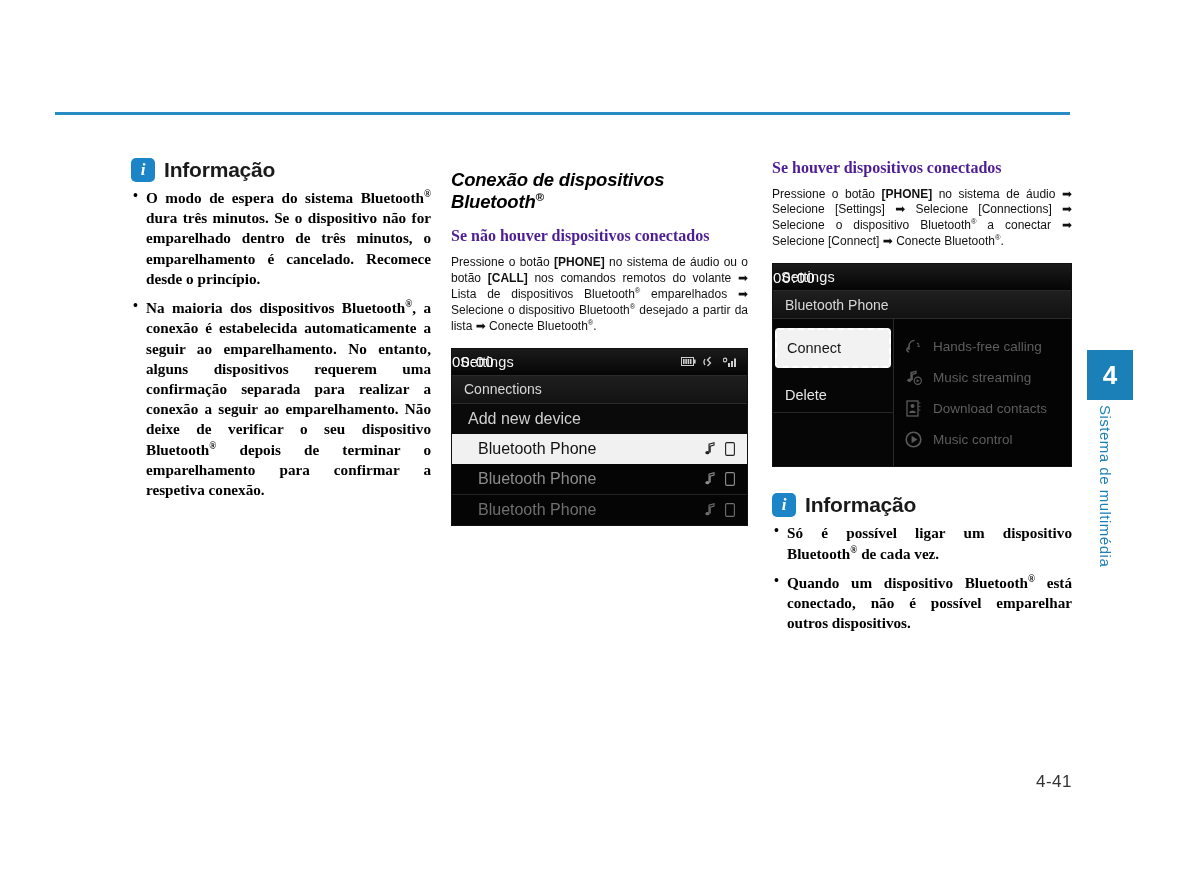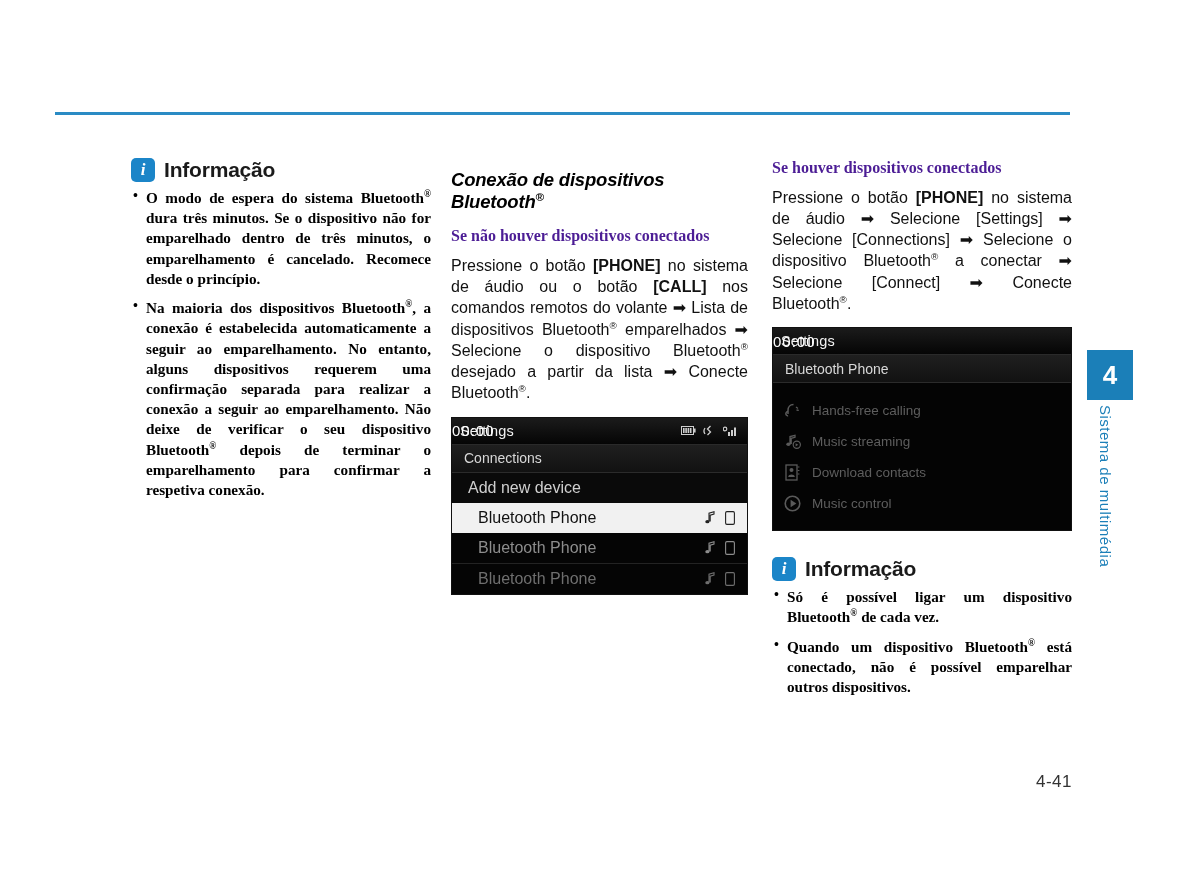--- a/index.html
+++ b/index.html
@@ -109,21 +109,21 @@
   .h-sub {
     font-family: "Liberation Serif", serif;
     font-weight: bold;
     font-size: 16px;
     line-height: 1.22;
     color: #4c1d95;
     margin: 0 0 9px 0;
   }
   .body-text {
     font-family: "Liberation Sans", sans-serif;
-    font-size: 16px;
+    font-size: 12px;
     line-height: 1.33;
     color: #111111;
     margin: 0 0 13px 0;
     text-align: justify;
     text-justify: inter-word;
   }
   .body-text b { font-weight: bold; }
   .arrow { font-family: "Liberation Sans", sans-serif; }
 
   
@@ -432,20 +432,24 @@
 
     <div class="ss-statusbar">
       <div class="ss-title">Settings</div>
       <div class="ss-clock">00:00</div>
     </div>
 
     <div class="ss-crumb">Bluetooth Phone</div>
 
     <div class="ss-panes">
 
+      <div class="ss-left-pane">
+        <div class="menu-item selected">Connect</div>
+        <div class="menu-item" style="margin-top:10px;">Delete</div>
+      </div>
 
       <div class="ss-right-pane">
 
         <div class="feat-row">
           <span class="feat-ic">
             <svg width="17" height="17" viewBox="0 0 17 17">
                 <path d="M9.5 2.5 C6 2.5 4 5 4 8.2 V12" fill="none" stroke="#5a5a5a" stroke-width="1.5"></path>
                 <path d="M4 9.5 a2.2 2.2 0 1 0 0.1 4.4" fill="none" stroke="#5a5a5a" stroke-width="1.5"></path>
                 <path d="M12 5 l2 1.5 M12.5 8 l2.3 0.4" stroke="#5a5a5a" stroke-width="1.3"></path>
               </svg>

